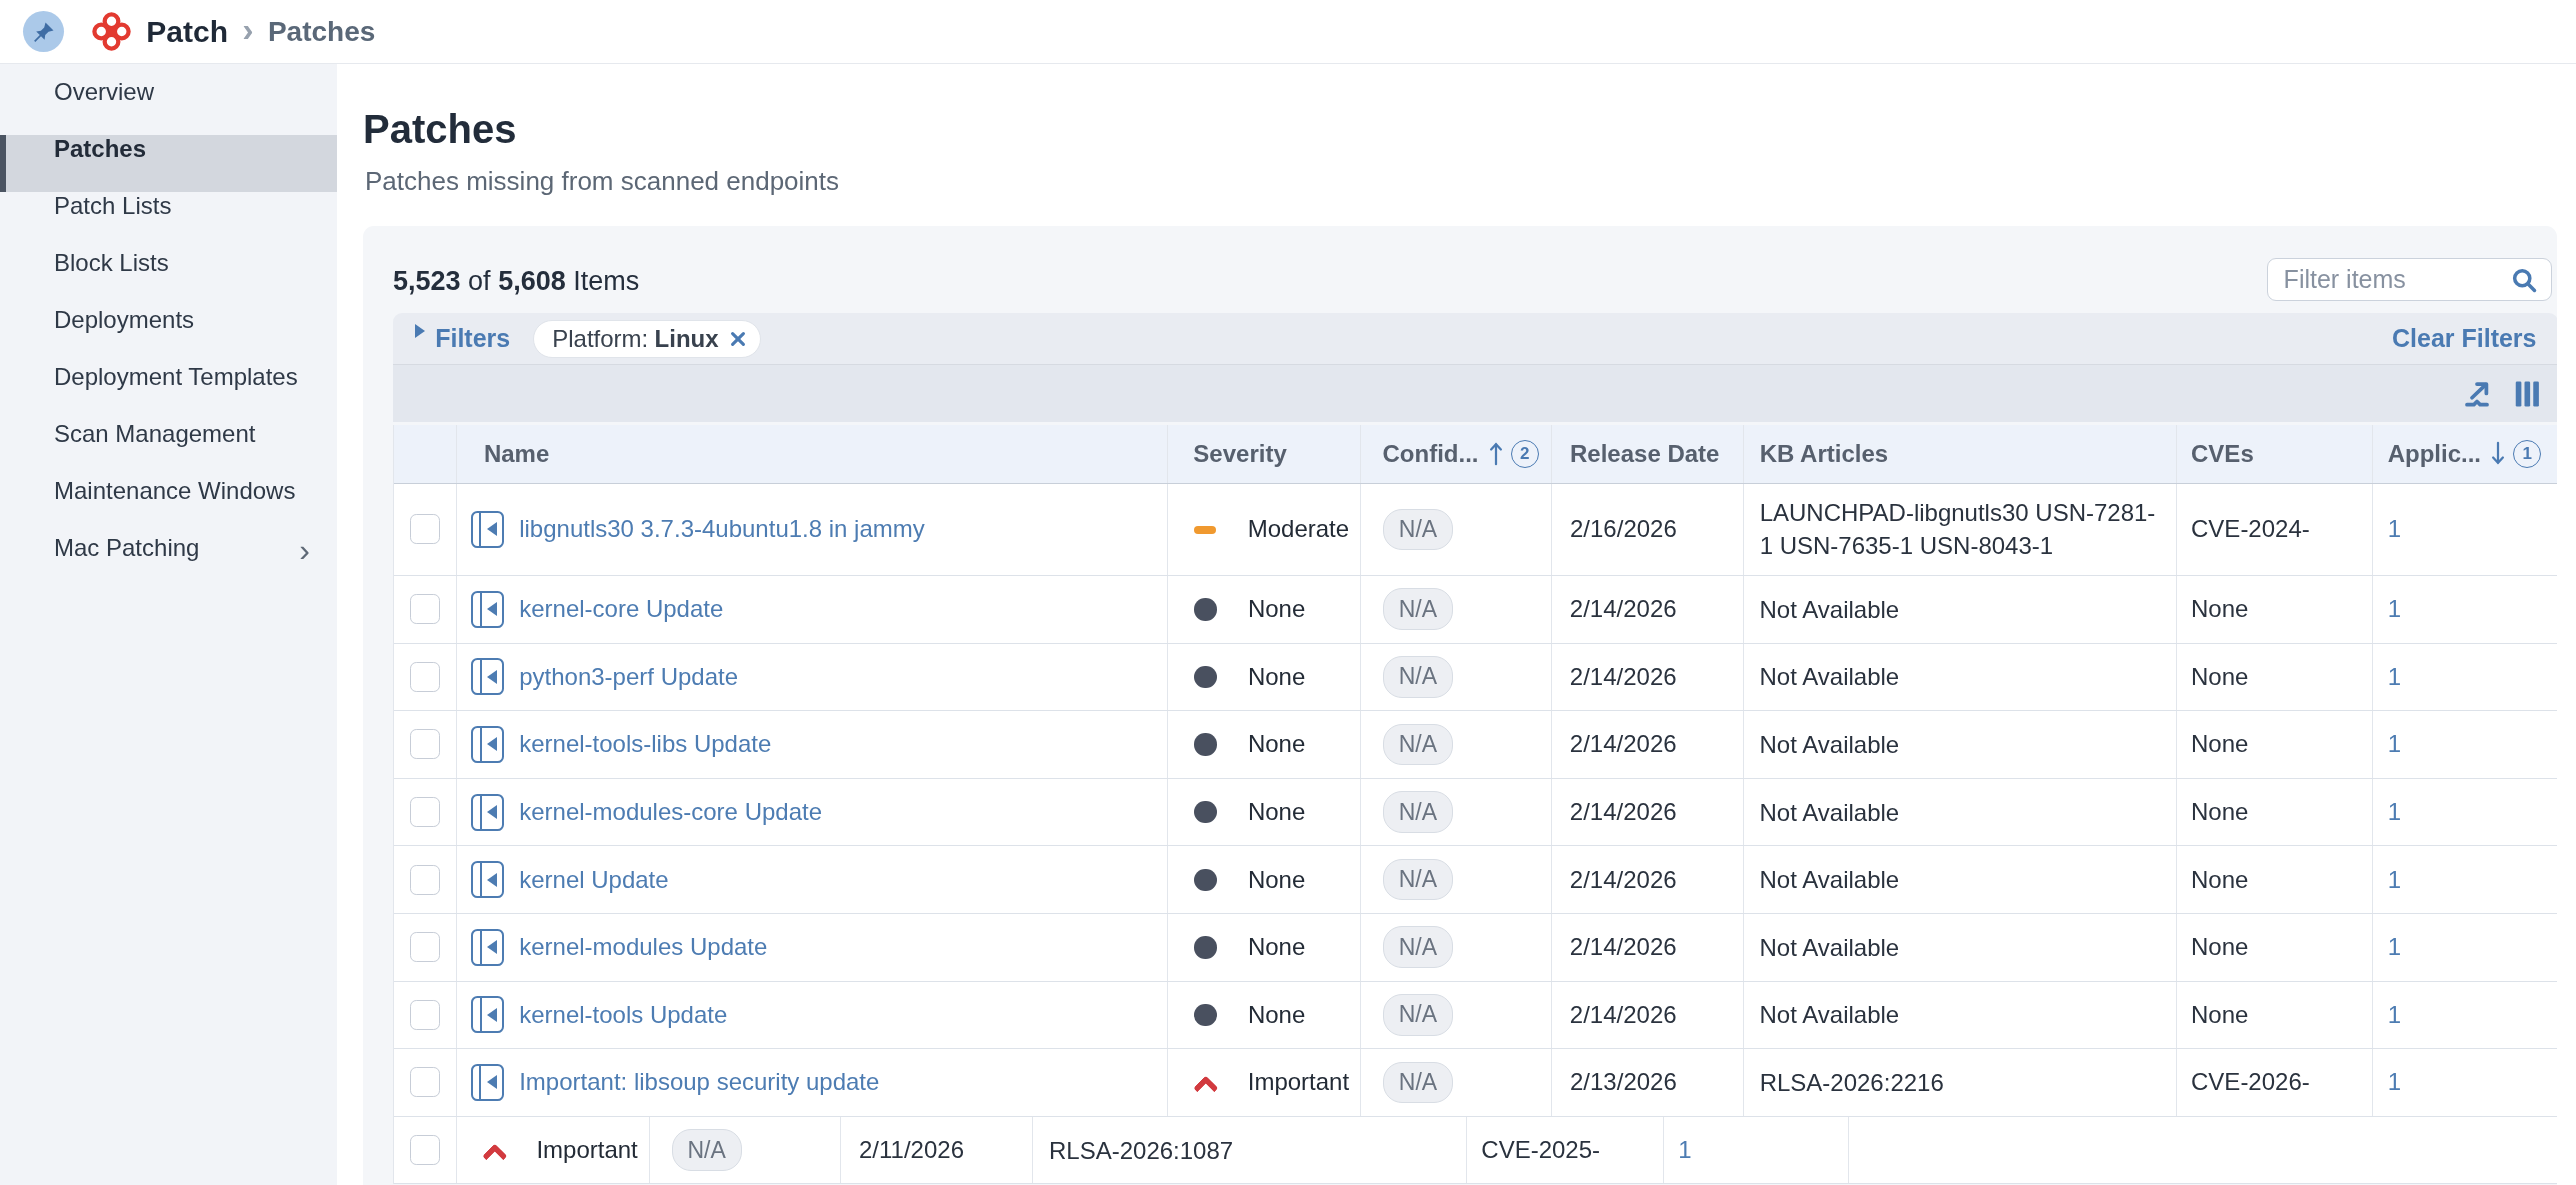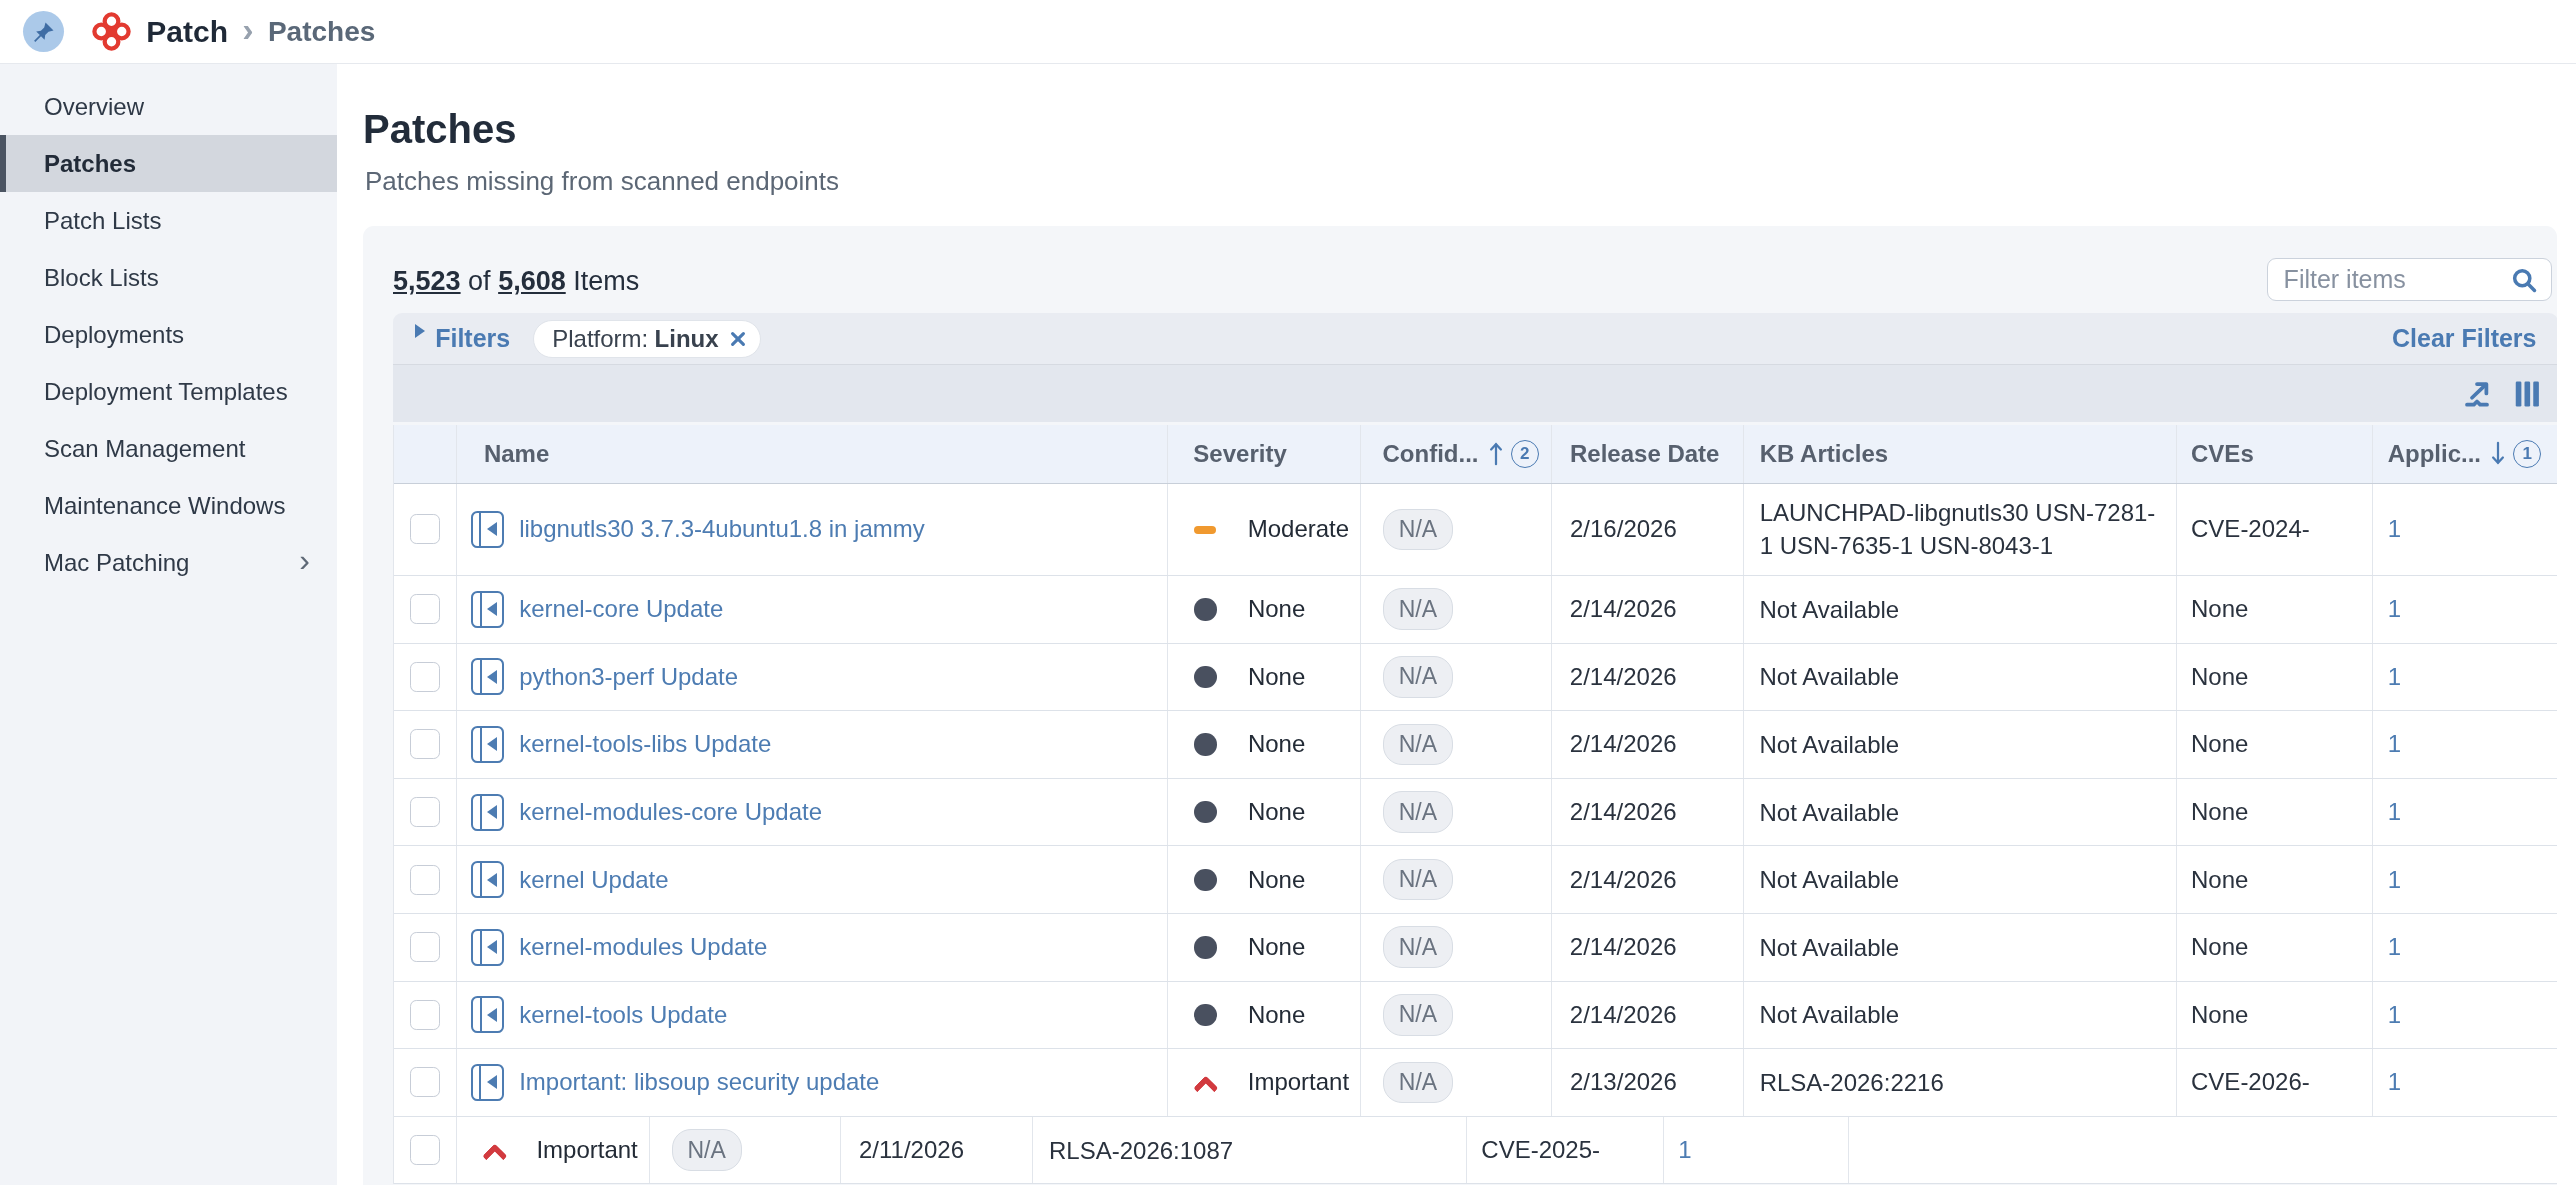--- a/index.html
+++ b/index.html
@@ -12,35 +12,35 @@
   .pin-btn { width:41px; height:41px; border-radius:50%; background:#abc9e9;
              display:flex; align-items:center; justify-content:center; margin-right:27px; cursor:pointer; }
   .logo { width:41px; height:41px; margin-right:14.3px; display:flex; align-items:center; }
   .app-name { font-size:30px; font-weight:700; color:#1f2937; }
   .crumb-sep { font-size:34px; color:#97a1ae; margin:0 14.3px; font-weight:600; line-height:1; padding-bottom:5.4px; }
   .crumb { font-size:28px; font-weight:700; color:#5a6878; }
 
   
   .main { display:flex; height:1133px; }
   .sidebar { width:337px; background:#f2f4f8; padding-top:14.3px; flex:none; }
-  .nav-item { height:57px; display:flex; align-items:center; padding-left:38px;
+  .nav-item { height:57px; display:flex; padding-left:48px;
               font-size:24px; color:#2f3947; border-left:6.3px solid transparent; cursor:pointer; }
   .nav-item.selected { background:#d3d7de; border-left-color:#4b5462; font-weight:700; color:#222b38; }
   .nav-chevron { margin-left:auto; margin-right:27px; color:#5f6977; font-size:32px; line-height:1; padding-bottom:5.4px; }
 
   .content { flex:1; background:#fff; }
   h1.page-title { margin:43px 0 0 26px; font-size:40px; font-weight:700; color:#222c3a; }
   .subtitle { margin:14.3px 0 0 28px; font-size:26px; color:#5c6775; }
 
   
   .card { margin:29px 19px 0 26px; width:2194px; height:975px; background:#f4f6f9;
           border-radius:10.7px 10.7px 0 0; overflow:hidden; position:relative; }
   .card-top { height:87px; position:relative; }
   .count { position:absolute; left:30px; top:40px; font-size:27px; color:#242e3c; }
-  .count b { font-weight:700;text-decoration:underline; }
+  .count b { font-weight:700; }
   .search-box { position:absolute; right:5.4px; top:32px; width:285px; height:43px; background:#fff;
                 border:1.8px solid #cbd2dc; border-radius:9px; display:flex; align-items:center; padding:0 12.5px 0 16px; }
   .search-box input { border:none; outline:none; background:transparent; flex:1; font-size:25px;
                       font-family:"Liberation Sans", sans-serif; color:#333c49; min-width:0; }
   .search-box input::placeholder { color:#8791a0; }
 
   .filter-bar { margin-left:30px; width:2165px; height:52px; background:#e9ecf2; border-radius:9px 9px 0 0;
                 display:flex; align-items:center; padding:0 21.5px; border-bottom:1.8px solid #d6dae1; }
   .filters-toggle { display:flex; gap:10.7px; color:#4a7ab2; font-weight:700; font-size:25px; cursor:pointer; }
   .caret-right { width:0; height:0; border-left:10px solid #4a7ab2; border-top:7.2px solid transparent; border-bottom:7.2px solid transparent; }

